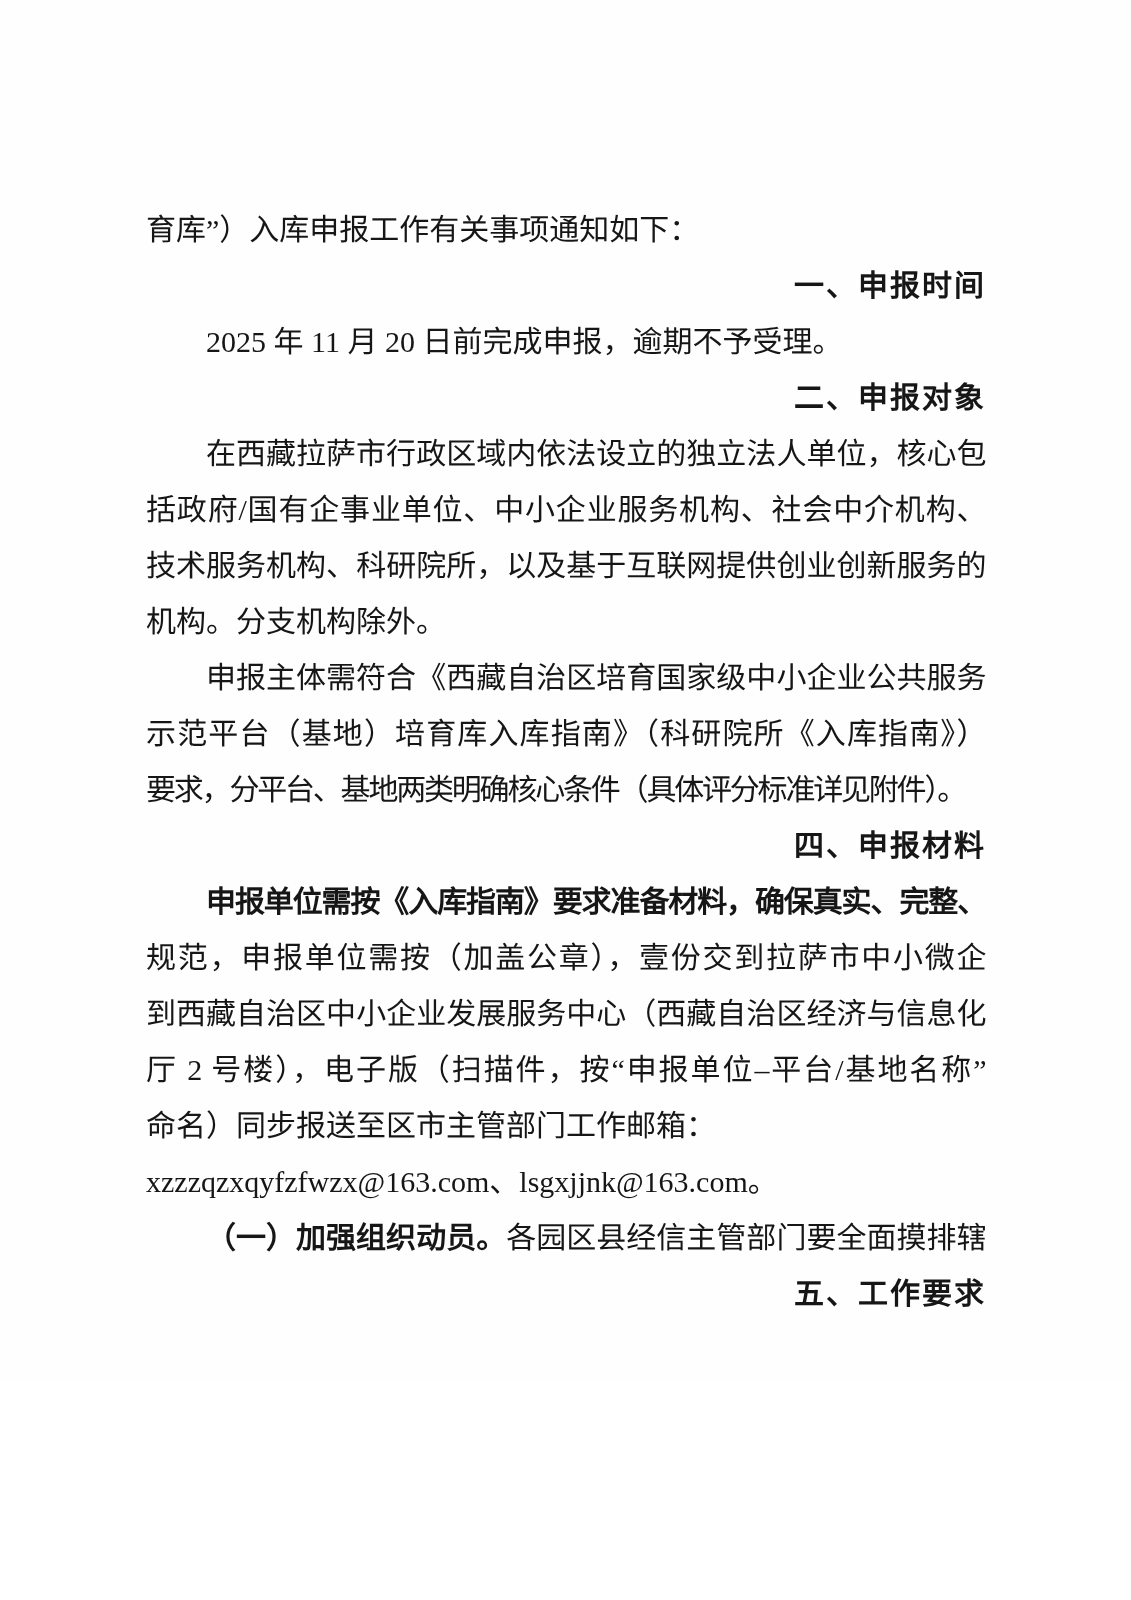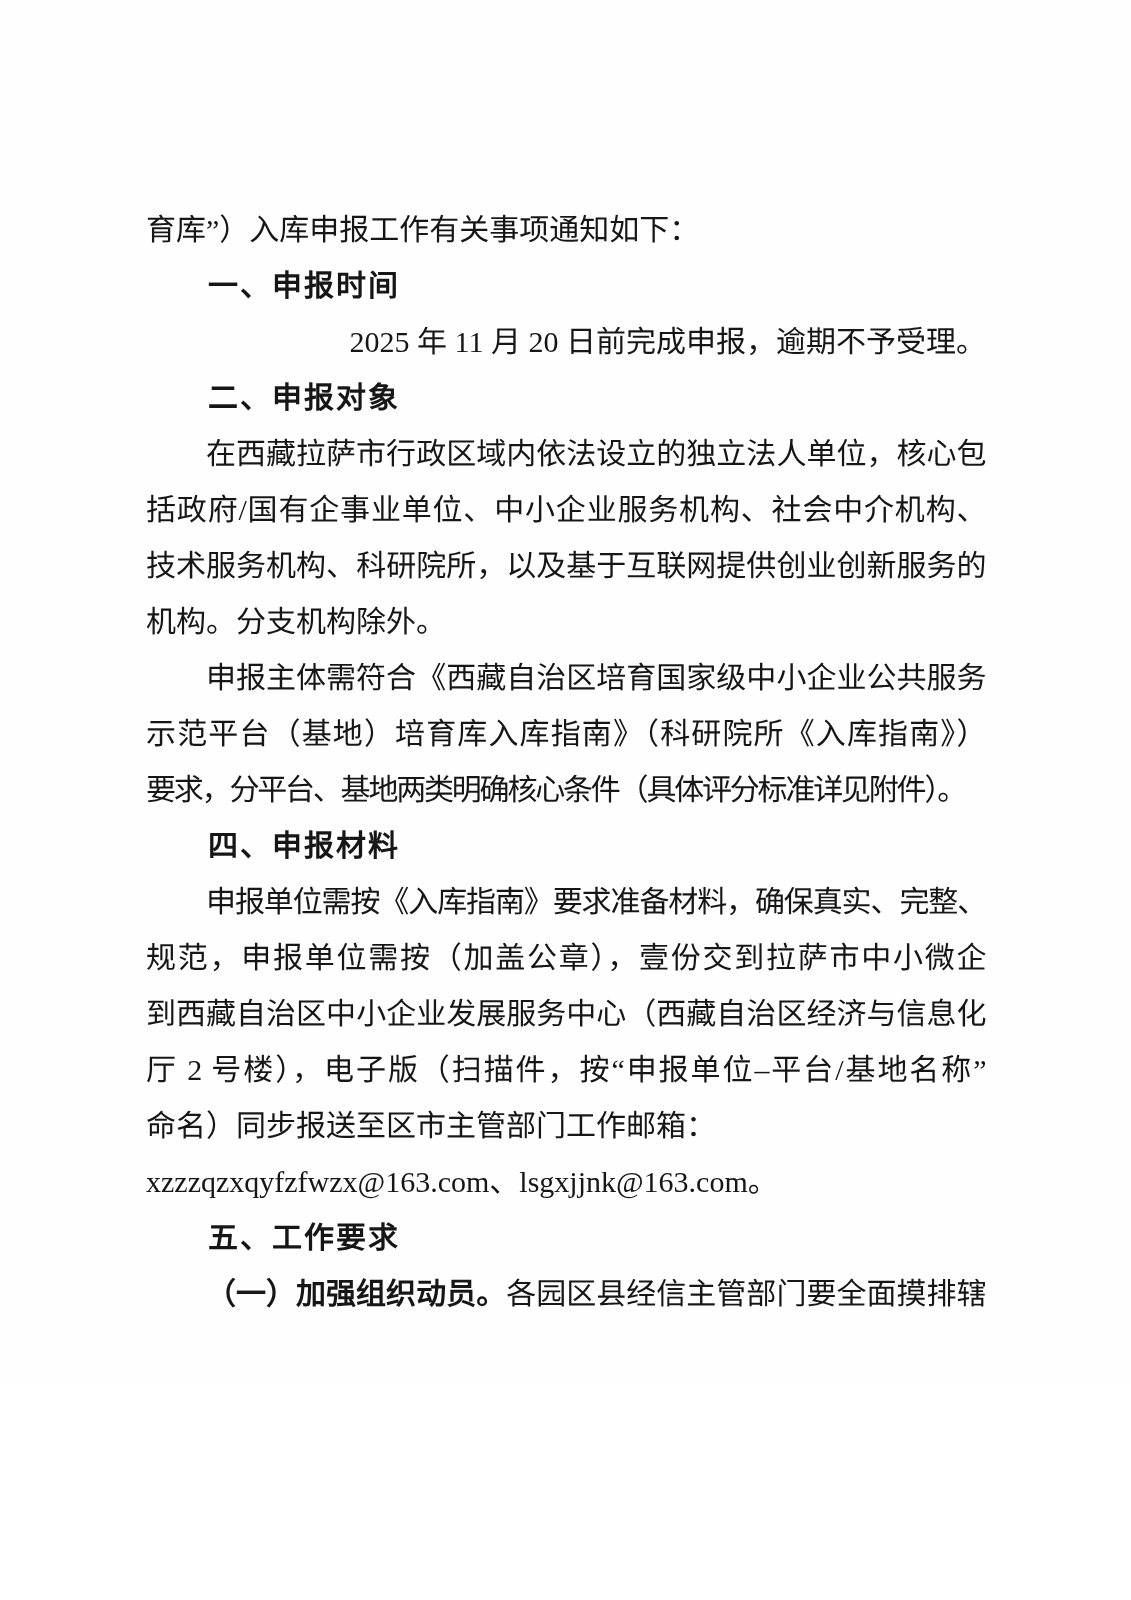--- a/index.html
+++ b/index.html
@@ -29,34 +29,35 @@
     font-family: "Liberation Serif", "DejaVu Serif", serif;
     color: #161616;
   }
 
   
   .hd {
     font-family: Liberation Serif, serif;
     font-weight: 700;
     text-indent: 62px;
     letter-spacing: 2px;
+    text-align: right;
   }
 
   
-  .ind { text-indent: 60px; text-align: right; }
+  .ind { text-indent: 60px; }
 
   
   .just {
     text-align: justify;
     text-align-last: justify;
   }
 
   
   .t05 { letter-spacing: -0.5px; }
-  .t12 { letter-spacing: -1.2px; }
+  .t12 { letter-spacing: -1.2px; font-weight: bold; }
   .tight { letter-spacing: -2.2px; }
 
   .lead {
     font-weight: 700;
   }
 
   .pagenum {
     position: absolute;
     left: 0;
     top: 1420px;
@@ -97,23 +98,23 @@
 
     <div class="ln hd">四、申报材料</div>
 
     <div class="ln ind just t12">申报单位需按《入库指南》要求准备材料，确保真实、完整、</div>
     <div class="ln just t05">规范，申报单位需按（加盖公章），壹份交到拉萨市中小微企</div>
     <div class="ln just t05">到西藏自治区中小企业发展服务中心（西藏自治区经济与信息化</div>
     <div class="ln just t05">厅 2 号楼），电子版（扫描件，按“申报单位–平台/基地名称”</div>
     <div class="ln">命名）同步报送至区市主管部门工作邮箱：</div>
     <div class="ln">xzzzqzxqyfzfwzx@163.com、lsgxjjnk@163.com。</div>
 
-    <div class="ln hd">五、工作要求</div>
-
     <div class="ln ind just t05">
       <span class="lead">（一）加强组织动员。</span><span>各园区县经信主管部门要全面摸排辖</span>
     </div>
+
+    <div class="ln hd">五、工作要求</div>
 
   </div>
 
   <div class="pagenum">－2－</div>
 
 </div>
 
 </body></html>

